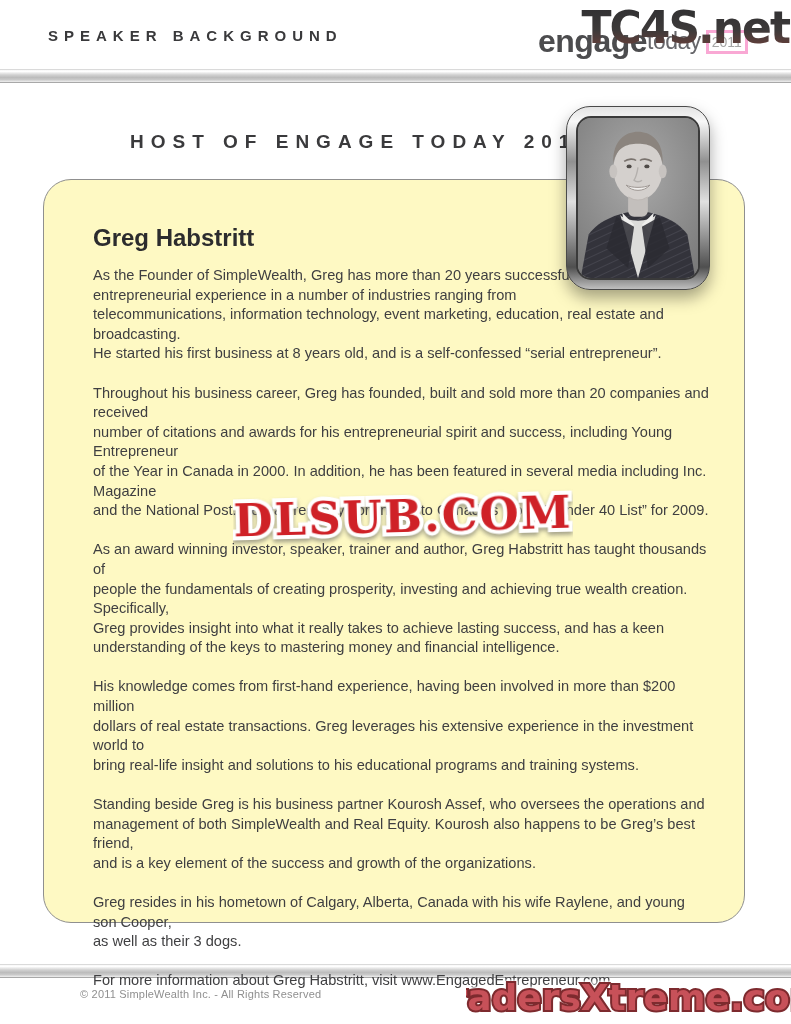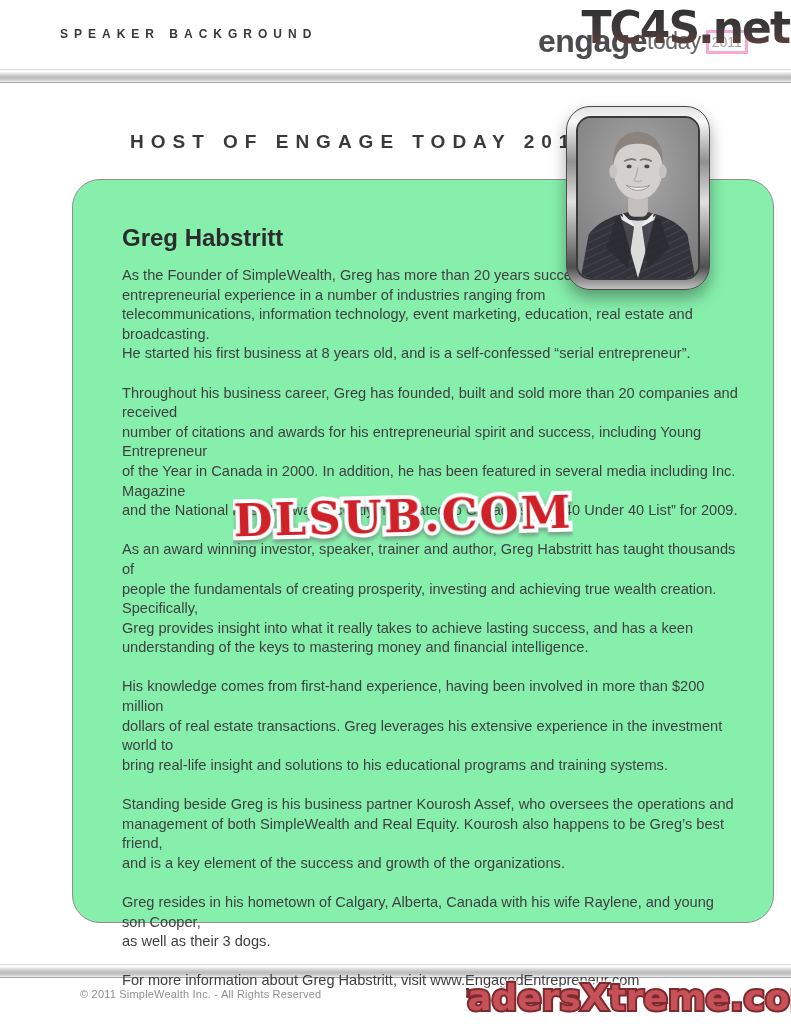--- a/index.html
+++ b/index.html
@@ -8,22 +8,22 @@
     position: relative;
     width: 791px; height: 1024px;
     background: #ffffff;
     overflow: hidden;
     font-family: "Liberation Sans", sans-serif;
     color: #3f3f41;
   }
 
   
   .doc-title {
-    position: absolute; left: 60px; top: 27px;
-    font-size: 12px; font-weight: 700; letter-spacing: 6px;
+    position: absolute; left: 48px; top: 27px;
+    font-size: 15px; font-weight: 700; letter-spacing: 6px;
     color: #39393b; white-space: nowrap;
   }
   .logo-wrap {
     position: absolute; left: 538px; top: 23px; width: 230px;
   }
   .logo-row { display: flex; align-items: center; white-space: nowrap; }
   .logo-bold { font-size: 32px; font-weight: 700; color: #4c4c4e; letter-spacing: -0.5px; }
   .logo-light { font-size: 23px; font-weight: 400; color: #66666a; letter-spacing: -0.5px; }
   .logo-year {
     margin-left: 5px; border: 3px solid #f9a8d4; color: #a6a6a6;
@@ -50,21 +50,21 @@
     position: absolute; left: 130px; top: 131px;
     font-size: 19px; font-weight: 700; letter-spacing: 7px;
     color: #3a3a3c; white-space: nowrap;
   }
 
   
   .card {
     position: absolute; left: 43px; top: 179px;
     width: 702px; height: 744px;
     border: 1px solid #8f8f8f; border-radius: 28px;
-    background: #86efac; z-index: 1; margin-left: 29px;
+    background: #fef9c3; z-index: 1;
   }
   .person-name {
     position: absolute; left: 49px; top: 44px;
     font-size: 24px; font-weight: 700; color: #2c2c2e;
   }
   .bio {
     position: absolute; left: 49px; top: 86px; width: 616px;
     font-size: 14.6px; line-height: 19.6px; color: #3f3f41;
   }
   .bio p { white-space: pre-line; margin: 0 0 19.6px 0; }

